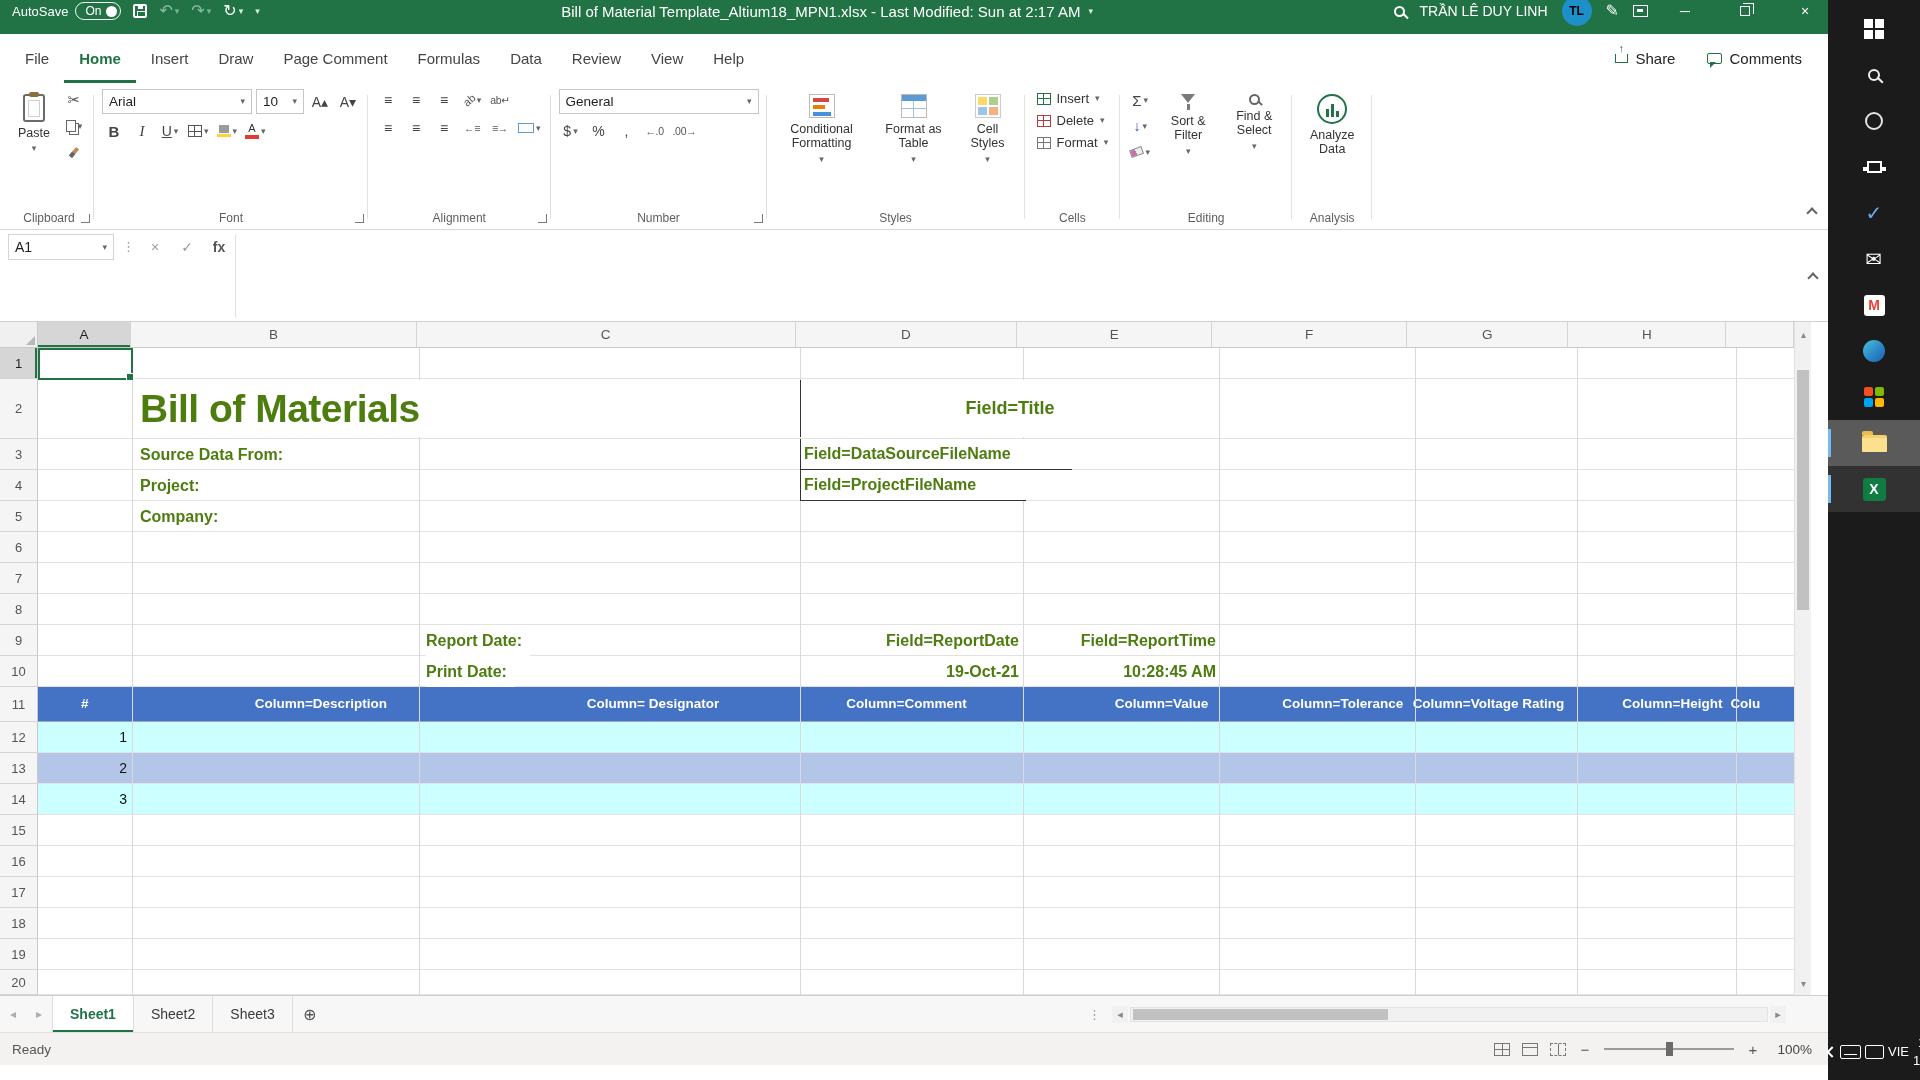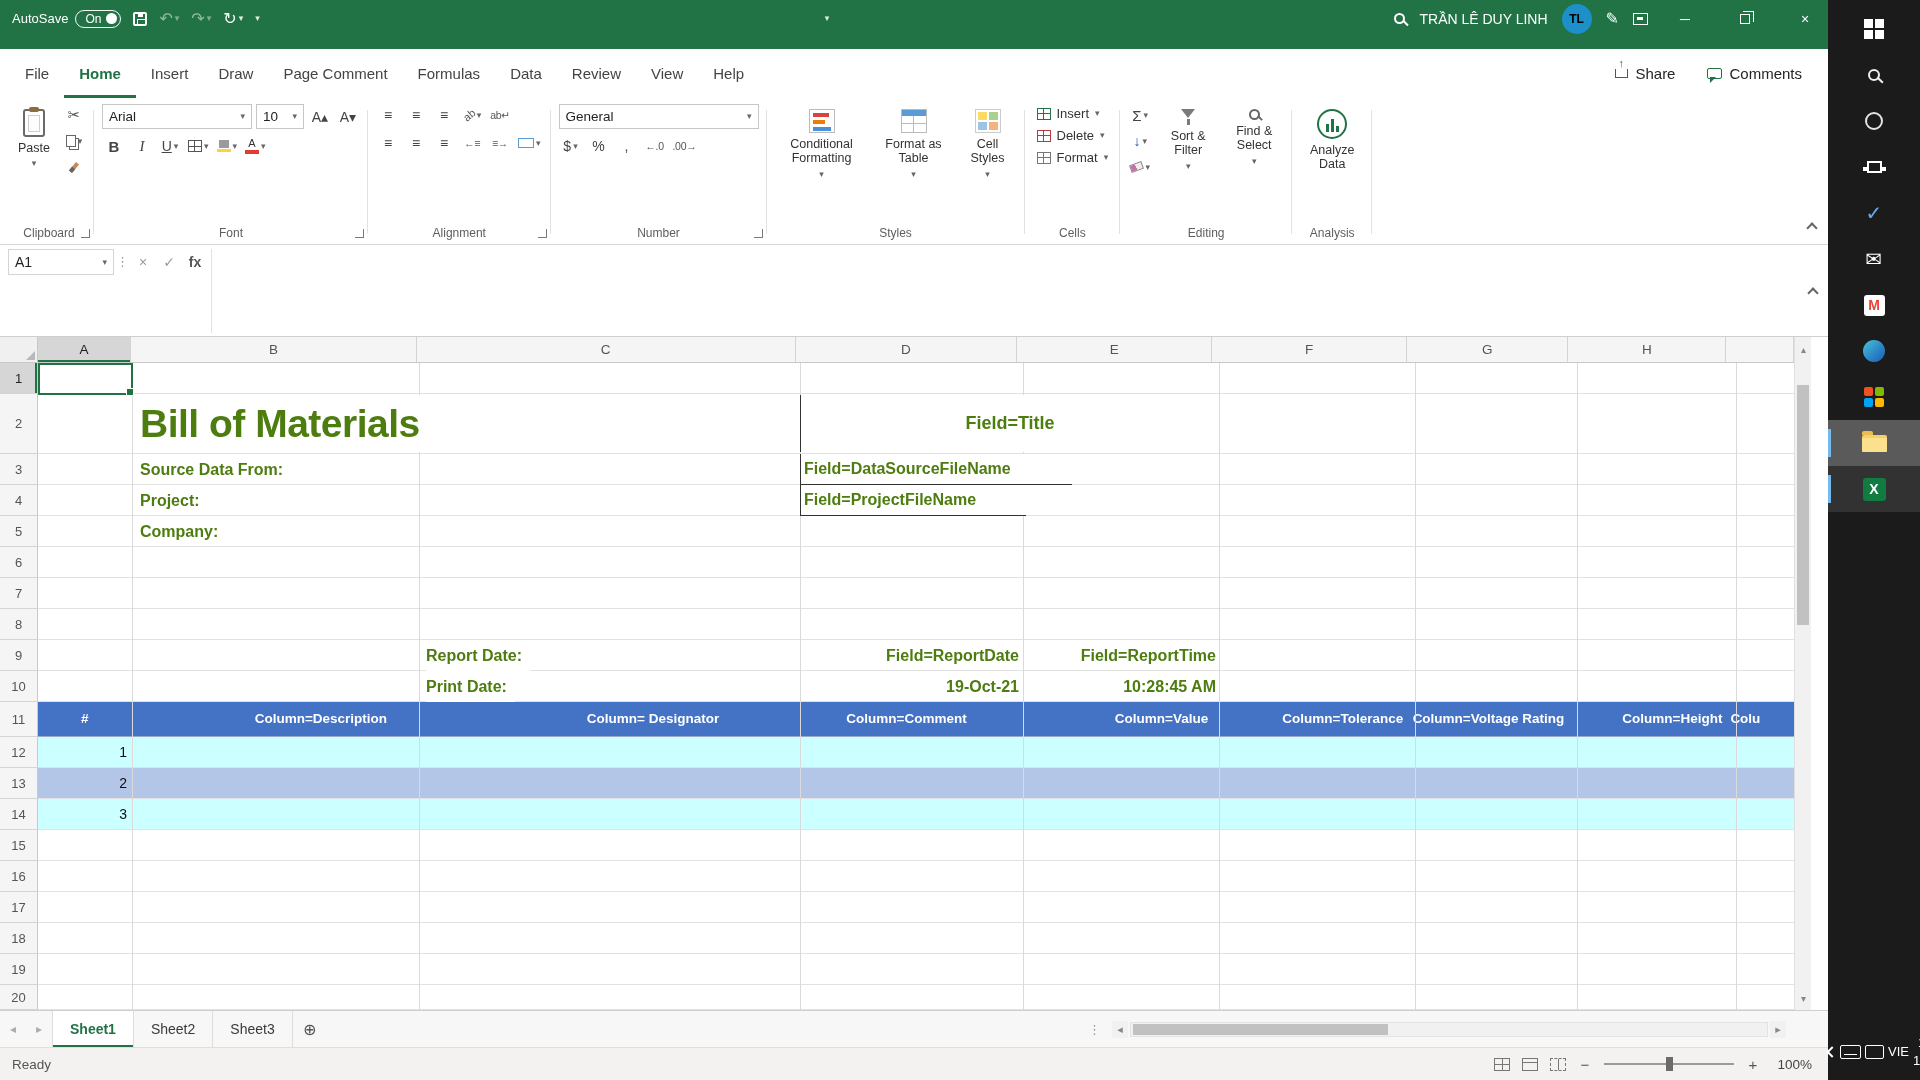--- a/index.html
+++ b/index.html
@@ -2,21 +2,21 @@
 <html><head>
 <meta charset="utf-8">
 <style>
 *{margin:0;padding:0;box-sizing:border-box;font-family:"Liberation Sans","DejaVu Sans",sans-serif}
 html,body{width:1920px;height:1080px;overflow:hidden;background:#fff}
 i{font-style:normal}
 .app{display:flex;width:1920px;height:1080px}
 .main{width:1828px;display:flex;flex-direction:column;background:#fff}
 
 
-.titlebar{height:49px;background:#217346;display:flex;align-items:center;color:#fff;padding:0 0 12px 12px;font-size:14px}
+.titlebar{height:34px;background:#217346;display:flex;align-items:center;color:#fff;padding:0 0 12px 12px;font-size:14px}
 .tb-left{display:flex;align-items:center;gap:12px}
 .autosave{display:flex;align-items:center;gap:7px;font-size:13px}
 .pill{display:flex;align-items:center;gap:5px;border:1px solid rgba(255,255,255,.95);border-radius:10px;padding:1px 3px 1px 9px;font-size:12px}
 .knob{width:11px;height:11px;border-radius:50%;background:#fff;display:inline-block}
 .tbtn{display:flex;align-items:center;gap:2px;font-size:16px;line-height:1;cursor:default}
 .tbtn.mut{opacity:.5}
 .car{font-size:9px;line-height:1;color:#666}
 .titlebar .car{color:#dcebe2}
 .floppy{width:14px;height:14px;border:2px solid #fff;border-radius:2px;position:relative;display:inline-block}
 .floppy::before{content:"";position:absolute;top:-1px;left:3px;width:5px;height:4px;background:#fff}
@@ -99,21 +99,21 @@
 .funnel::after{content:"";width:3px;height:6px;background:#7a7a7a;margin-top:-6px;display:block}
 .magg{width:11px;height:11px;border:2px solid #666;border-radius:50%;position:relative;display:inline-block}
 .magg::after{content:"";position:absolute;width:6px;height:2px;background:#666;transform:rotate(45deg);right:-5px;bottom:-1px}
 .an-icon{width:30px;height:30px;border:2px solid #217346;border-radius:50%;display:flex;align-items:flex-end;justify-content:center;gap:2px;padding-bottom:5px}
 .an-icon i{width:3px;background:#217346;display:block}
 .chup{width:8px;height:8px;border-left:2px solid #666;border-top:2px solid #666;transform:rotate(45deg);display:inline-block}
 .rib-collapse{position:absolute;right:12px;bottom:8px}
 
 
 .formulabar{height:92px;background:#fff;border-bottom:1px solid #cfcfcf;display:flex;align-items:stretch;padding:4px 0 0 8px;position:relative}
-.fb-left{display:flex;align-items:flex-start;gap:2px}
+.fb-left{display:flex;align-items:flex-start;gap:8px}
 .namebox{width:106px;height:26px;border:1px solid #d6d4d2;display:flex;align-items:center;justify-content:space-between;padding:0 6px;font-size:14px;color:#222}
 .fb-dots{color:#999;font-size:13px;padding-top:5px}
 .fb-btn{width:24px;height:26px;display:flex;align-items:center;justify-content:center;color:#9a9a9a;font-size:14px}
 .fb-btn.fx{color:#555;font-family:"Liberation Serif",serif;font-style:italic;font-weight:bold}
 .fb-input{flex:1;border-left:1px solid #e3e1df;margin-left:4px;height:84px}
 .fb-chev{width:30px;display:flex;align-items:center;justify-content:center}
 
 
 .sheetarea{position:relative;height:673px;background:#fff}
 .colheaders{display:flex;height:26px;background:#f5f5f5;border-bottom:1px solid #c9c9c9;font-size:13.5px;color:#555;width:1794px}
@@ -245,20 +245,21 @@
           </span>
       <span class="tbtn">
             <i>↻</i>
             <i class="car">▾</i>
           </span>
       <span class="tbtn">
             <i class="car">▾</i>
           </span>
     </div>
     <div class="tb-title">
+      <span>Bill of Material Template_Altium18_MPN1.xlsx  -  Last Modified: Sun at 2:17 AM</span>
       <i class="car">▾</i>
     </div>
     <div class="tb-right">
       <span class="tbtn">
             <i class="mag"></i>
           </span>
       <span>TRẦN LÊ DUY LINH</span>
       <span class="avatar">TL</span>
       <span class="tbtn">
             <i>✎</i>

